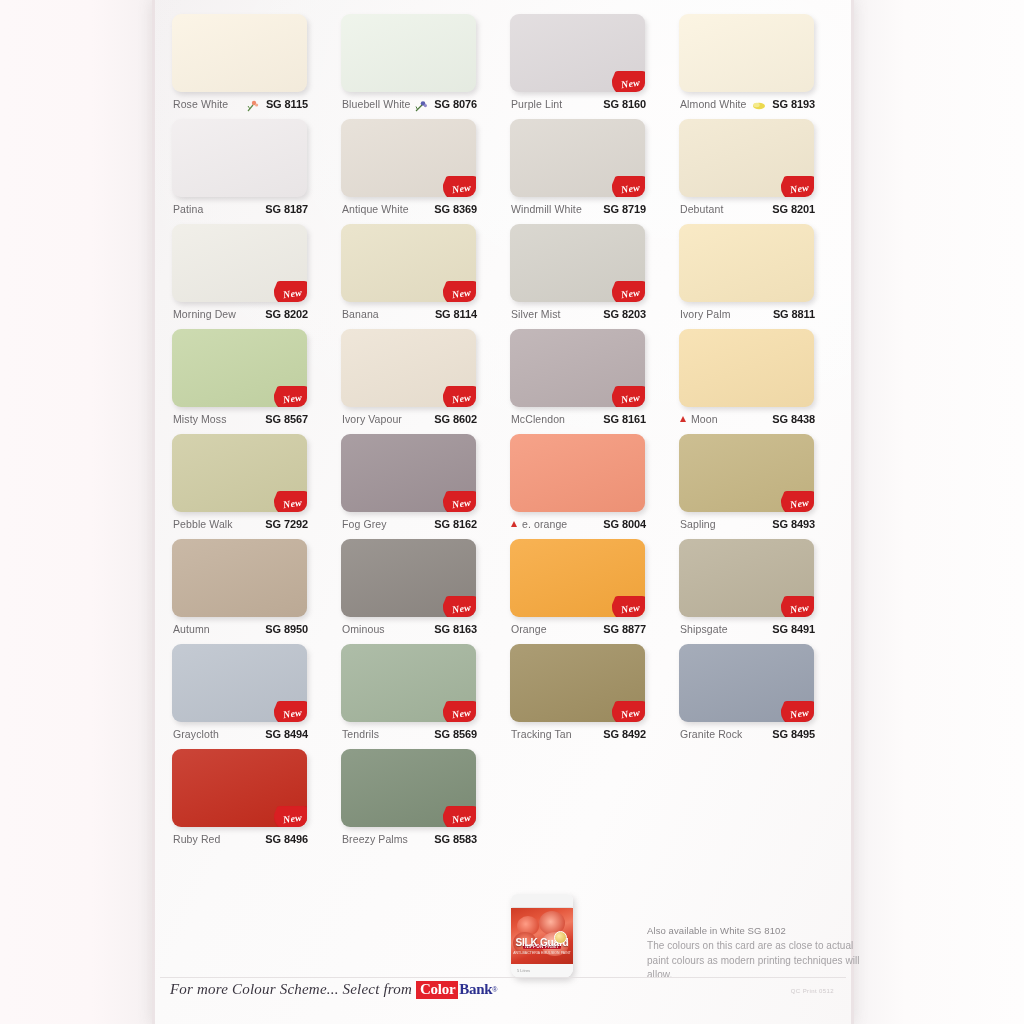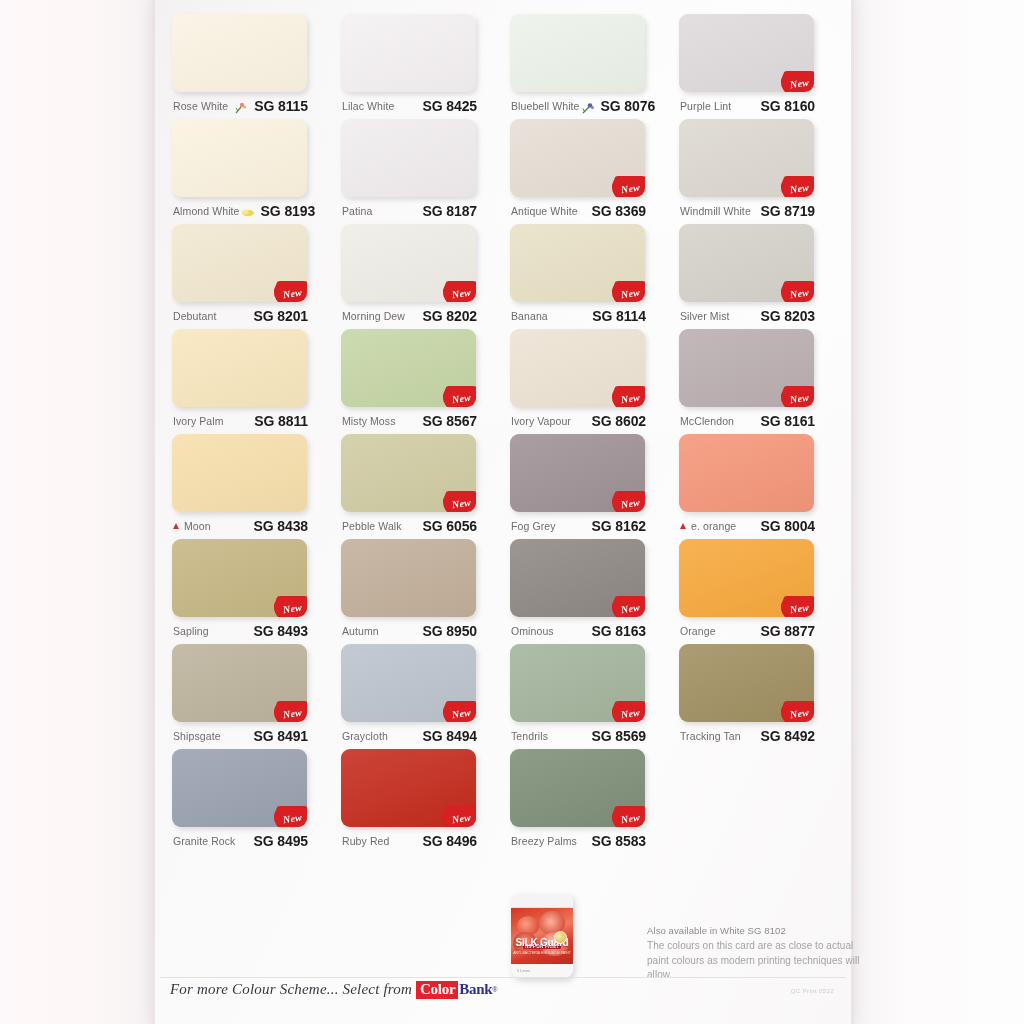--- a/index.html
+++ b/index.html
@@ -52,21 +52,21 @@
     color:#fff;font-family:"Liberation Serif","DejaVu Serif",serif;
     font-style:italic;font-size:10px;font-weight:700;letter-spacing:.2px;
     transform:rotate(-8deg);
   }
   .caption{
     position:absolute;left:1px;top:84px;width:135px;
     display:flex;align-items:center;justify-content:space-between;
   }
   .cap-left{display:flex;align-items:center;gap:3px;}
   .cname{font-size:10.5px;color:#6e6b6e;letter-spacing:.1px;white-space:nowrap;}
-  .ccode{font-size:14px;color:#1d1b1c;font-weight:700;letter-spacing:-.1px;white-space:nowrap;}
+  .ccode{font-size:11px;color:#1d1b1c;font-weight:700;letter-spacing:-.1px;white-space:nowrap;}
   .tri{width:0;height:0;border-left:3.5px solid transparent;border-right:3.5px solid transparent;
        border-bottom:6px solid #d4302b;display:inline-block;margin-right:2px;}
   .deco{width:16px;height:12px;display:inline-block;margin-right:2px;}
 
   
   .can-wrap{position:absolute;left:347px;top:888px;width:90px;height:92px;}
   .can{position:absolute;left:12px;top:6px;width:62px;height:84px;
        border-radius:6px 6px 9px 9px;background:#fafafa;
        box-shadow:2px 3px 6px rgba(120,115,118,.28);overflow:hidden;}
   .can-lid{position:absolute;left:0;top:0;width:100%;height:13px;background:#f4f4f4;
@@ -129,33 +129,20 @@
                   <circle cx="9" cy="3" r="2.2" fill="#ef8a6a"></circle>
                   <circle cx="11.6" cy="5" r="1.6" fill="#f2a98c"></circle>
                   <path d="M3 11 L8 5" stroke="#5f8c4a" stroke-width="1.2" fill="none"></path>
                   <path d="M5 9 L3 6" stroke="#5f8c4a" stroke-width="1" fill="none"></path>
                 </svg></span>
               <span class="ccode">SG 8115</span>
             </div>
           </div>
         </div>
         <div class="cell">
-          <div class="swatch" style="background: rgb(245, 241, 242);">
-            <div class="grain"></div>
-          </div>
-          <div class="caption">
-            <div class="cap-left">
-              <span class="cname">Lilac White</span>
-            </div>
-            <div class="cap-left">
-              <span class="ccode">SG 8425</span>
-            </div>
-          </div>
-        </div>
-        <div class="cell">
           <div class="swatch" style="background: rgb(237, 243, 233);">
             <div class="grain"></div>
           </div>
           <div class="caption">
             <div class="cap-left">
               <span class="cname">Bluebell White</span>
             </div>
             <div class="cap-left">
               <span class="deco"><svg width="16" height="12" viewBox="0 0 16 12">
                   <circle cx="10" cy="3.5" r="2.3" fill="#5b5fb0"></circle>
@@ -389,21 +376,21 @@
             <div class="grain"></div>
             <div class="newbadge">
               <span>New</span>
             </div>
           </div>
           <div class="caption">
             <div class="cap-left">
               <span class="cname">Pebble Walk</span>
             </div>
             <div class="cap-left">
-              <span class="ccode">SG 6056</span>
+              <span class="ccode">SG 7292</span>
             </div>
           </div>
         </div>
         <div class="cell">
           <div class="swatch" style="background: rgb(158, 145, 150);">
             <div class="grain"></div>
             <div class="newbadge">
               <span>New</span>
             </div>
           </div>

